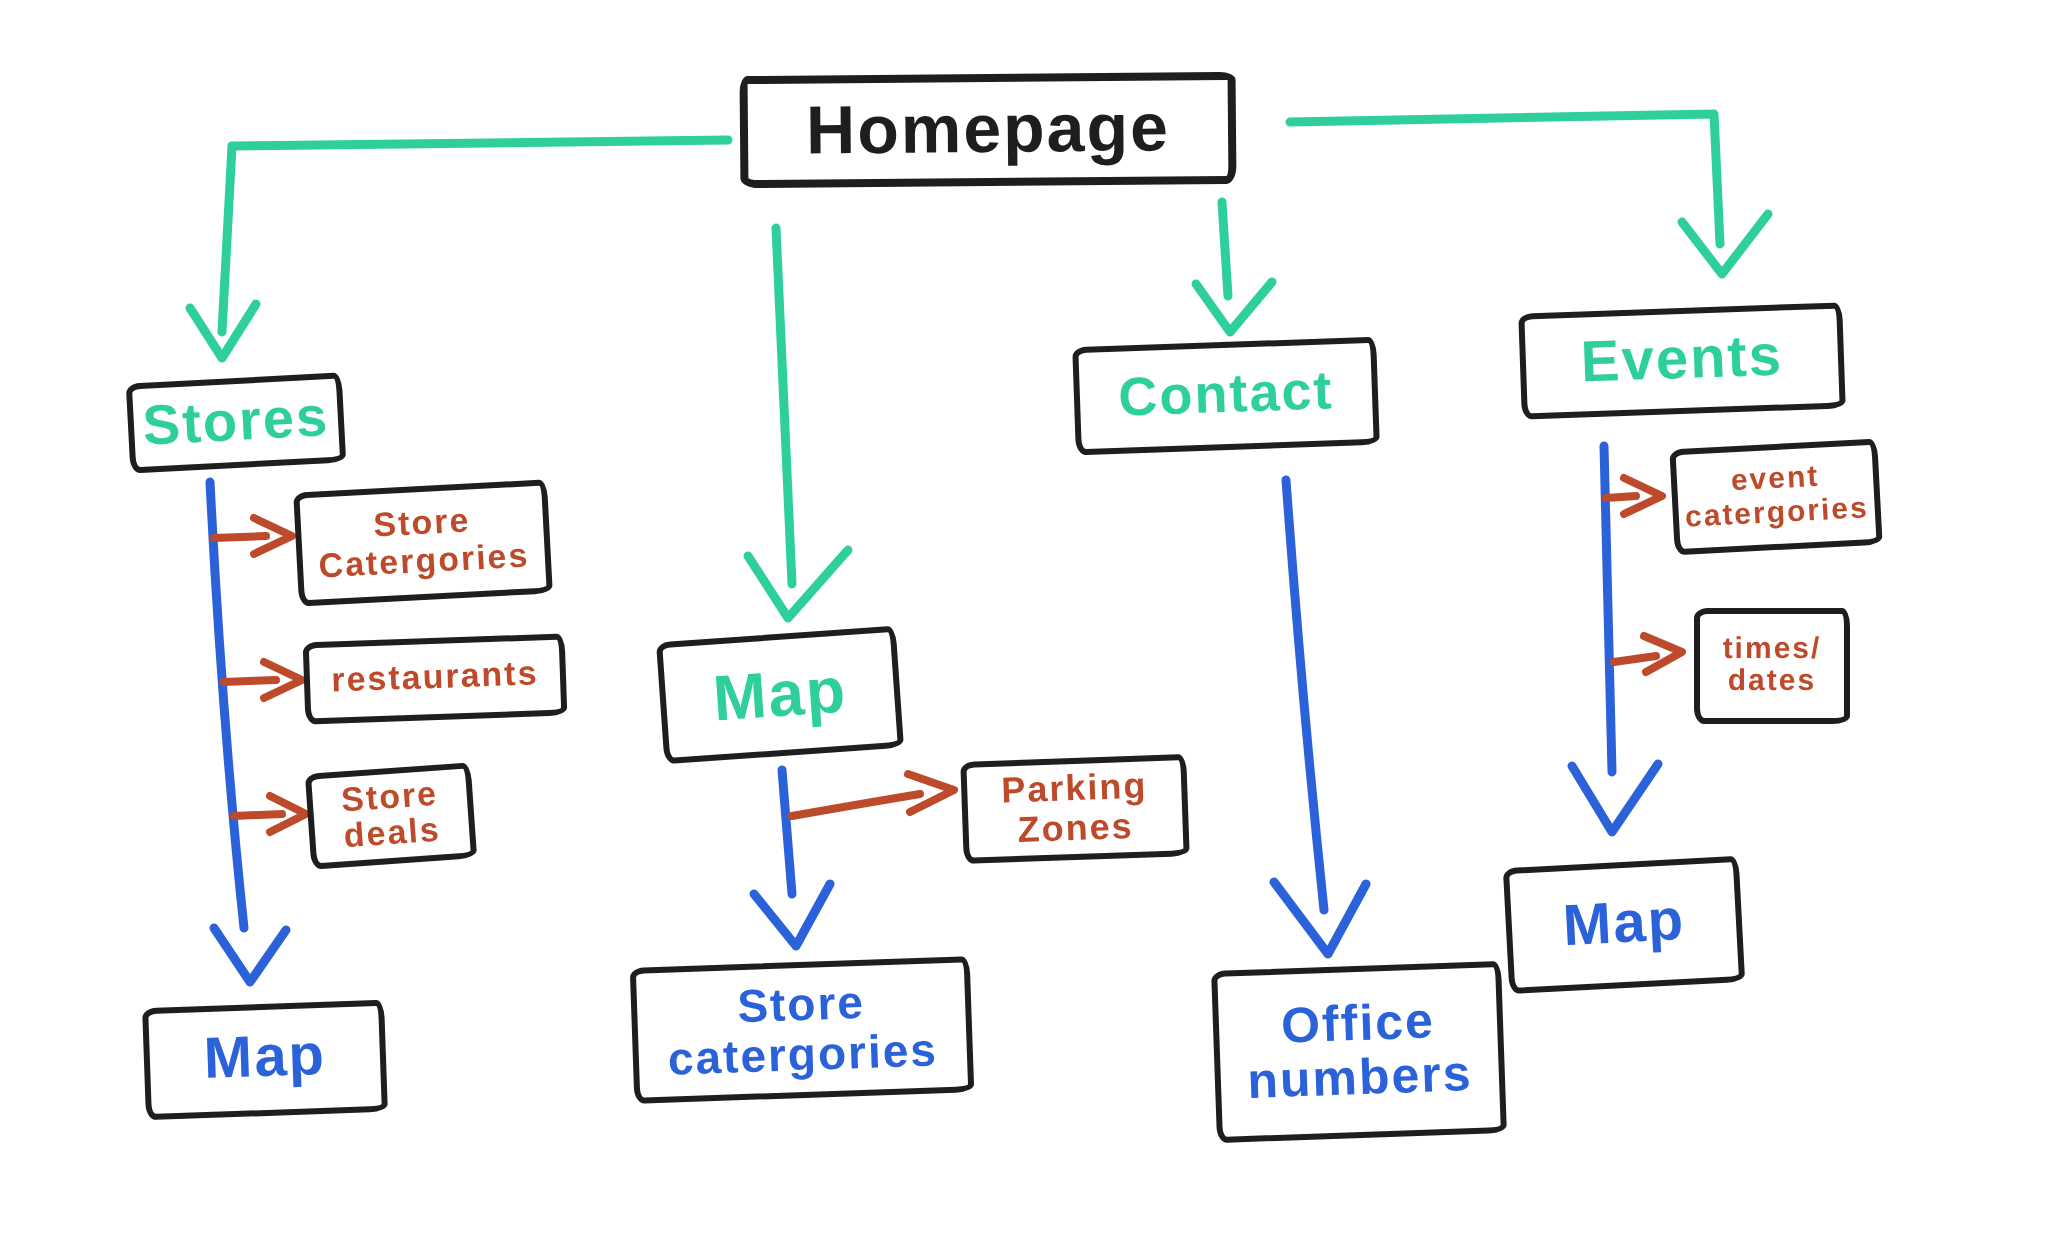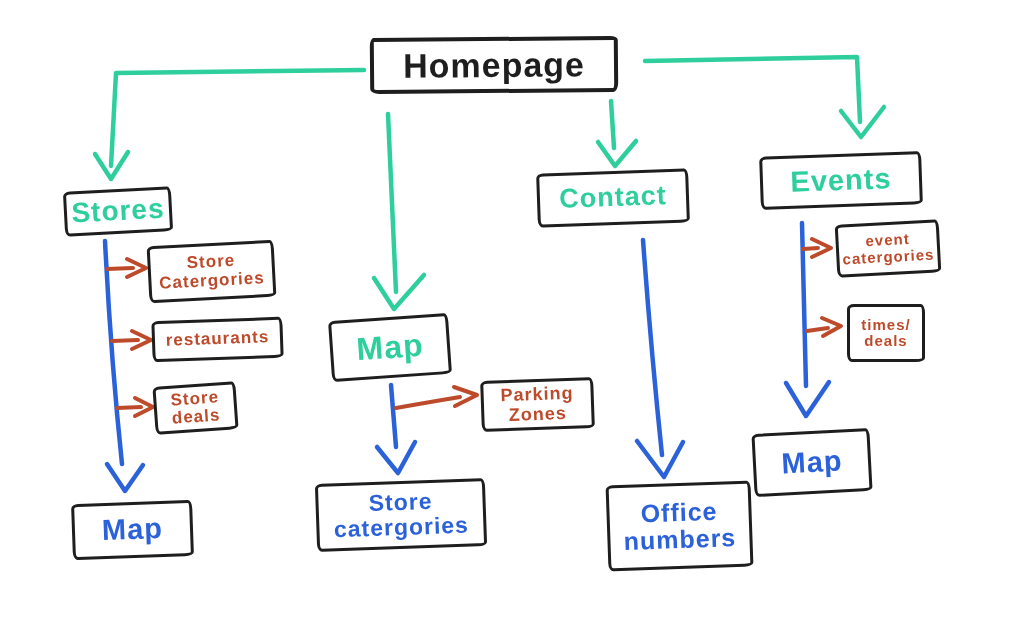--- a/index.html
+++ b/index.html
@@ -159,20 +159,20 @@
     <span class="node-label c-green">Events</span>
   </div>
 
   <div class="node" style="left:836px;top:222px;width:104px;height:53px;transform:rotate(-3deg);font-size:15px">
     <span class="node-label c-orange">event
 catergories</span>
   </div>
 
   <div class="node" style="left:847px;top:304px;width:78px;height:58px;transform:rotate(0deg);font-size:15px">
     <span class="node-label c-orange">times/
-deals</span>
+dates</span>
   </div>
 
   <div class="node" style="left:753px;top:431px;width:118px;height:63px;transform:rotate(-3deg);font-size:29px">
     <span class="node-label c-blue">Map</span>
   </div>
 
 </div>
 
 </body></html>

